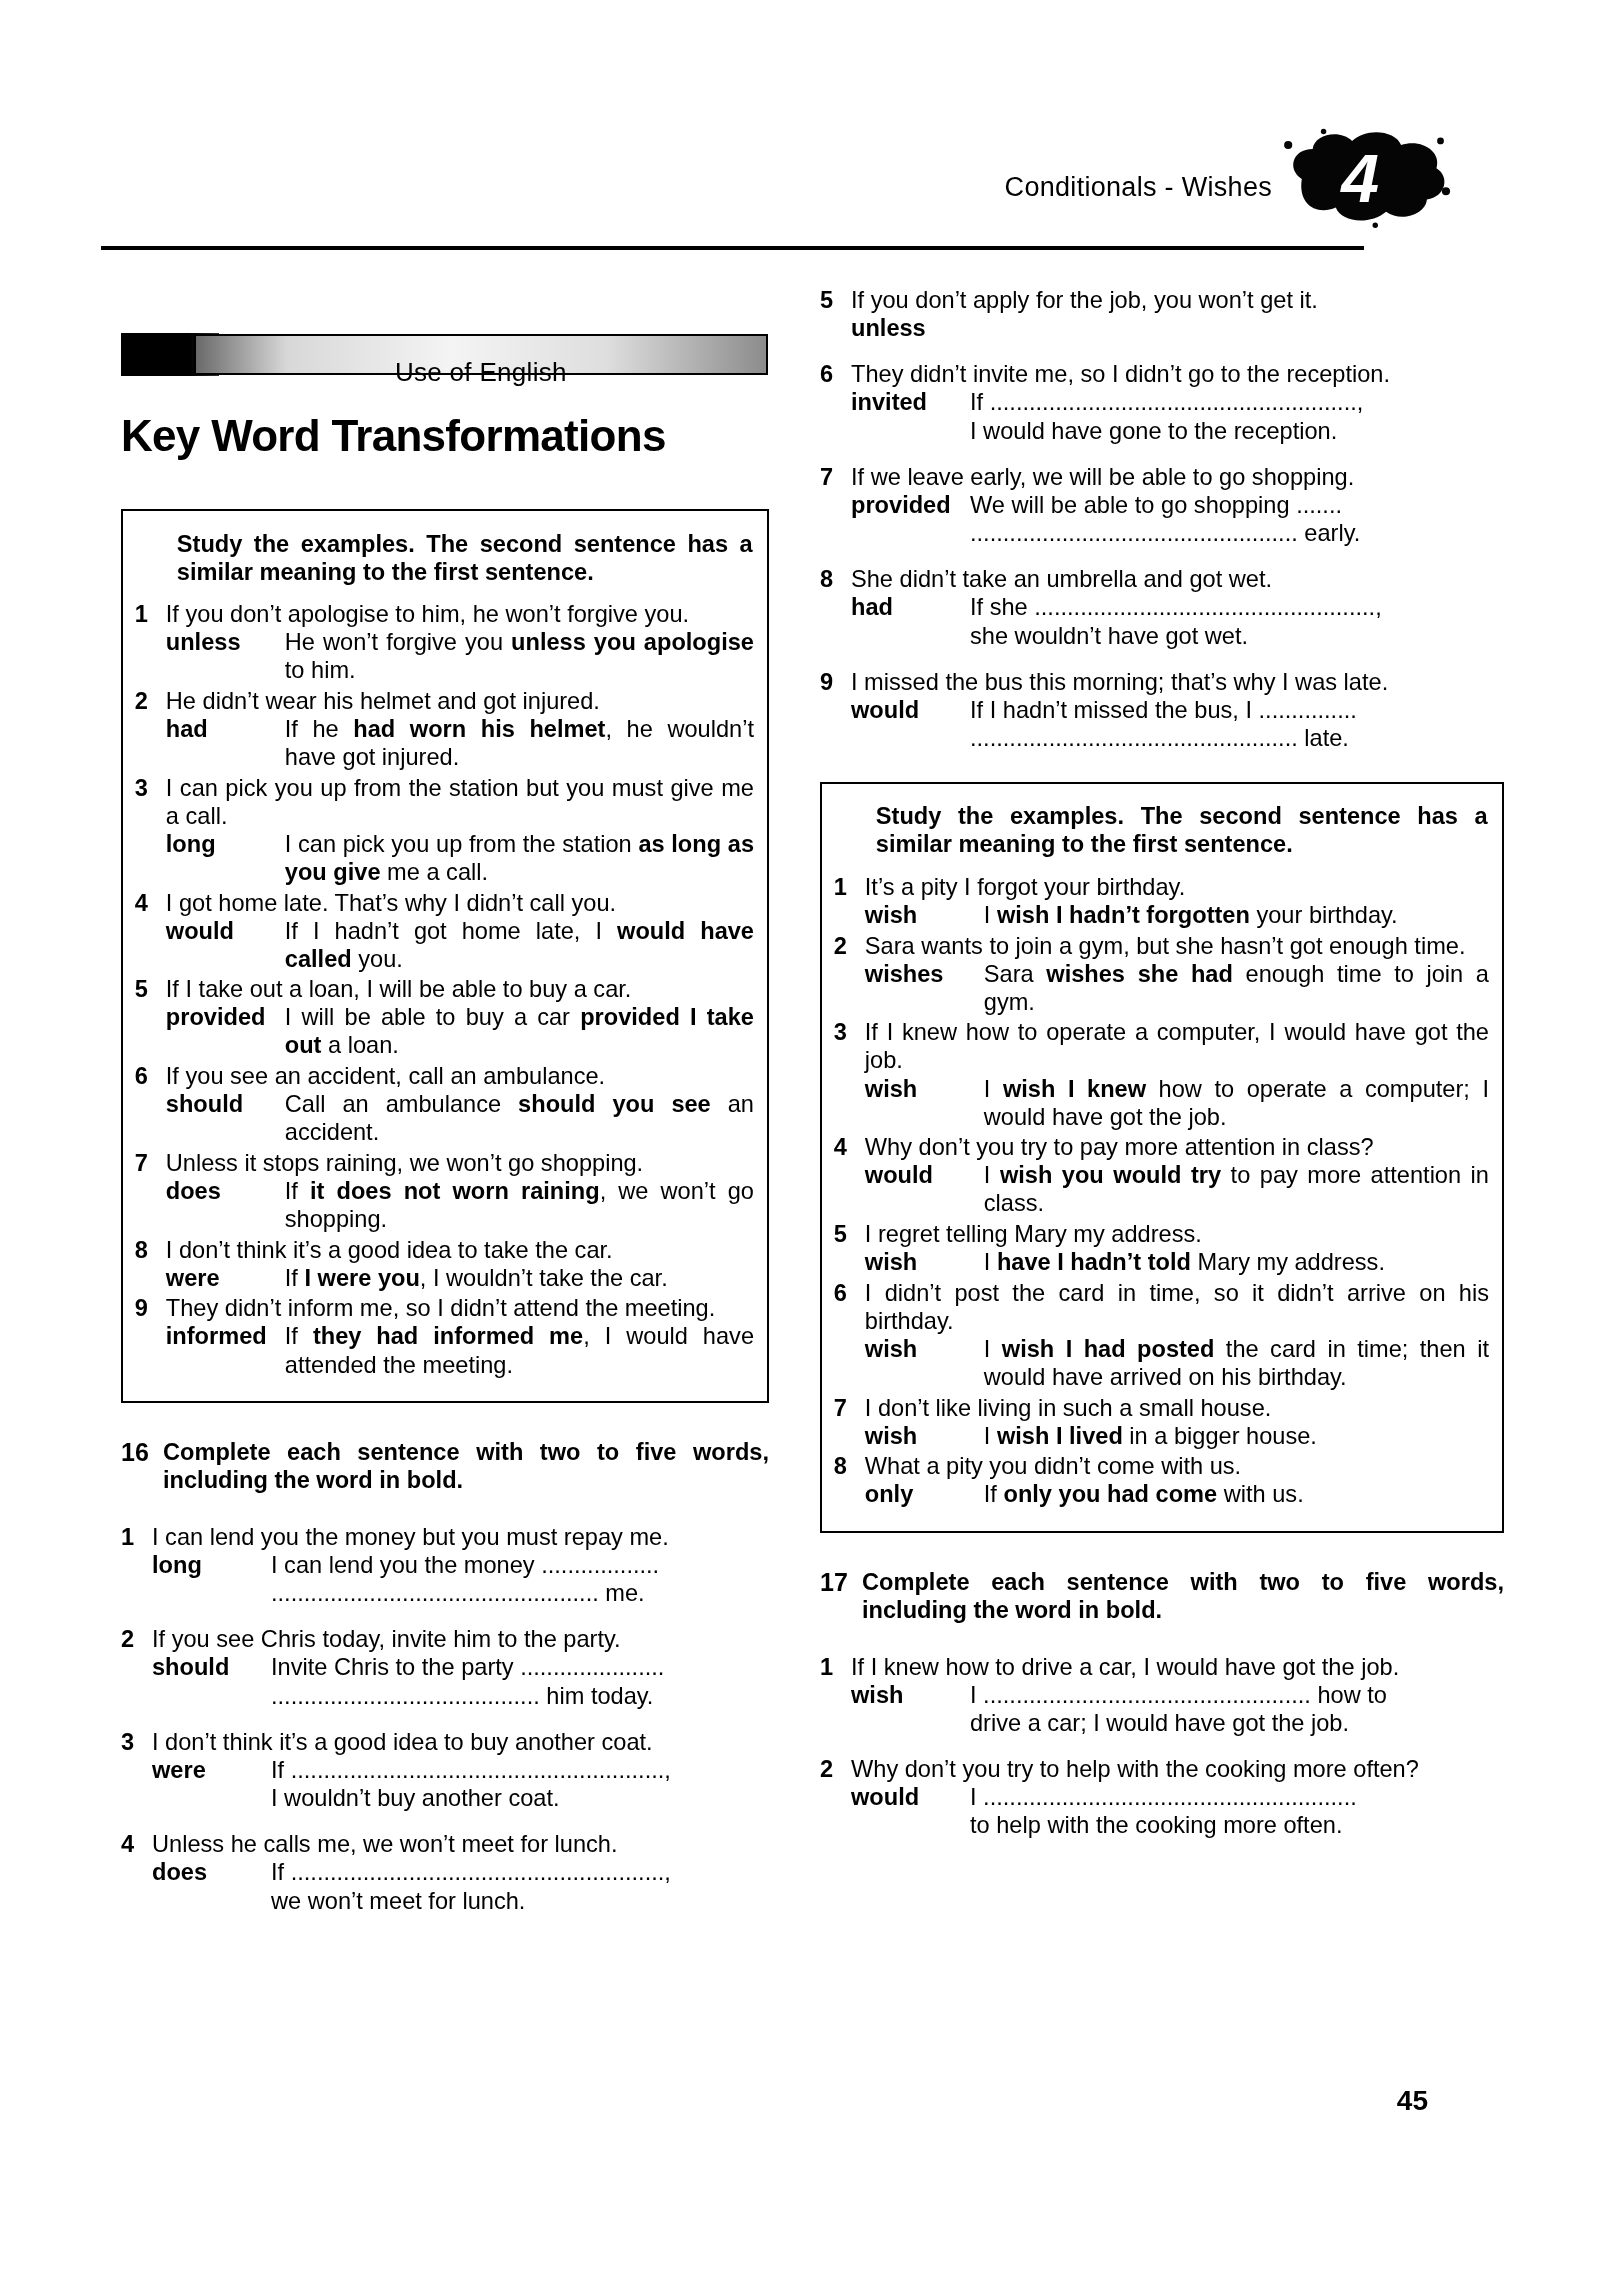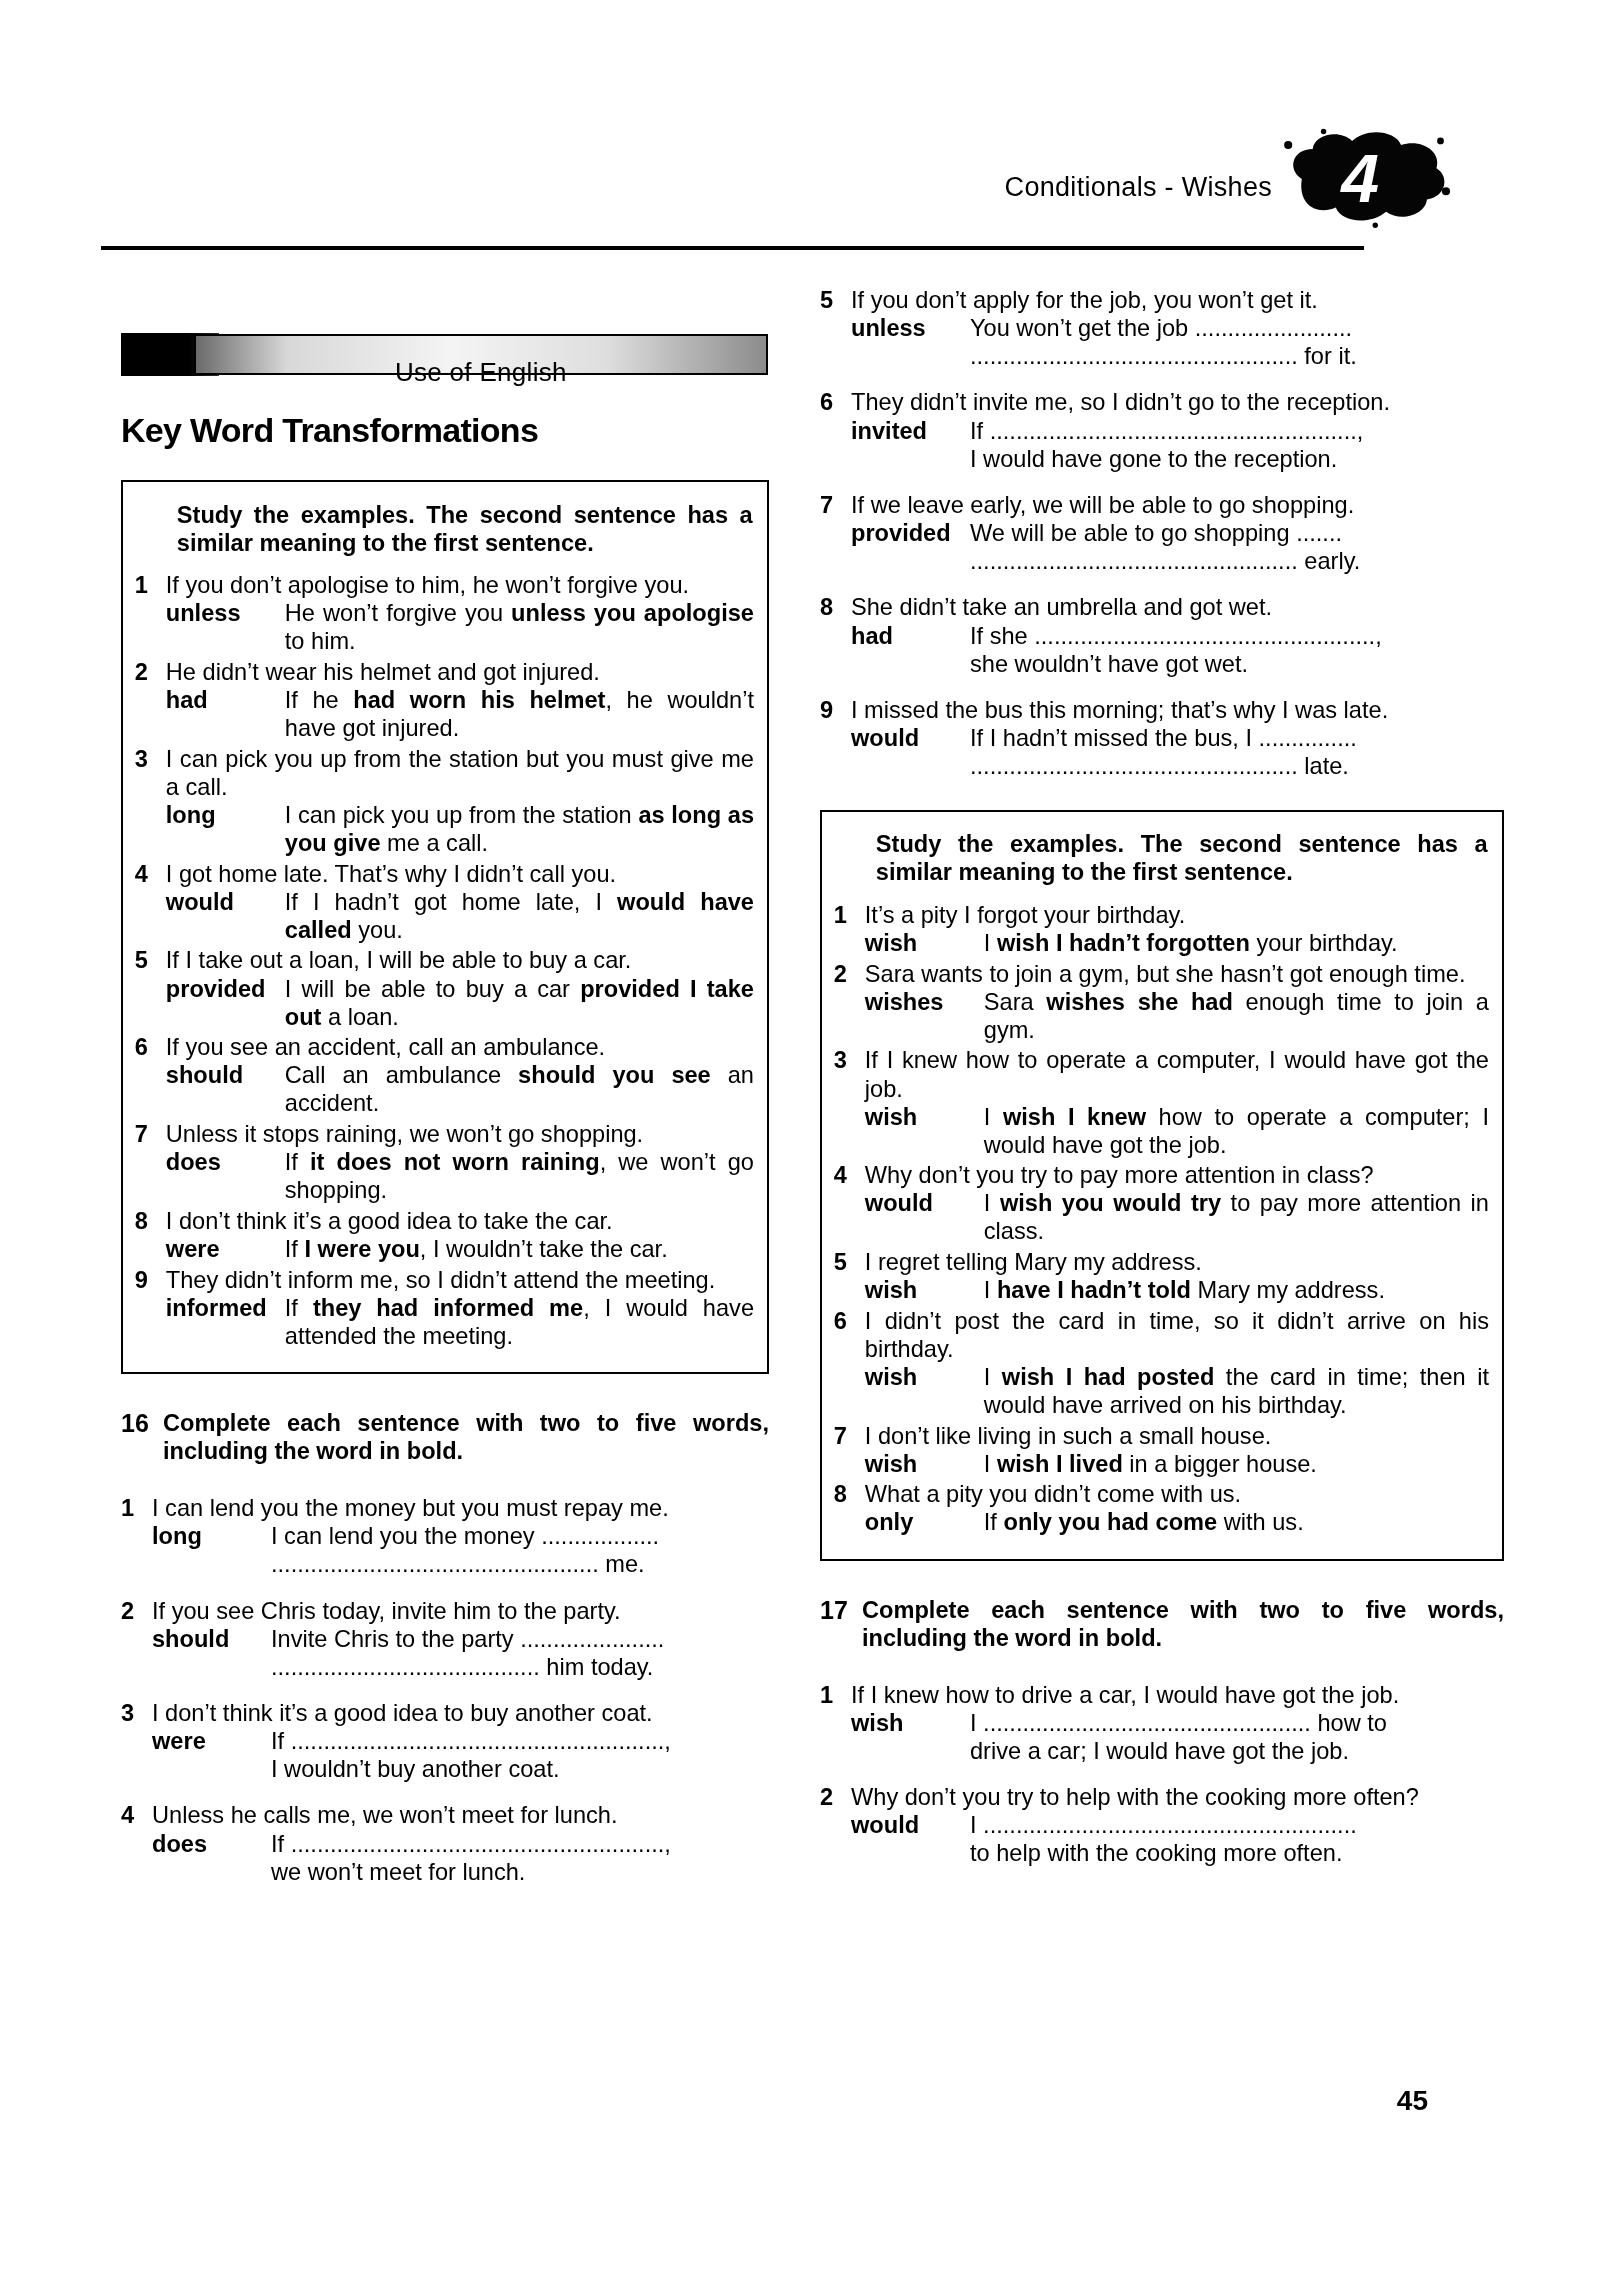--- a/index.html
+++ b/index.html
@@ -22,21 +22,21 @@
   
   .uoe-banner { position:relative; height:43px; margin-bottom:34px; }
   .uoe-black  { position:absolute; left:0; top:0; bottom:0; width:98px;
                 background:linear-gradient(90deg,#000 0%,#000 70%,#333 100%); }
   .uoe-box    { position:absolute; left:73px; right:1.3px; top:0.7px; bottom:0.7px;
                 border:2px solid #000;
                 background:linear-gradient(90deg,#6a6a6a 0%,#d8d8d8 16%,#f4f4f4 45%,#dedede 72%,#8c8c8c 100%);
                 display:flex; align-items:center; justify-content:center; }
   .uoe-title  { font-weight:normal; font-size:26px; letter-spacing:0.3px;margin-top:36px; }
   
-  .section-heading { font-size:34px; font-weight:bold; letter-spacing:-0.7px; margin-bottom:30px; }
+  .section-heading { font-size:44px; font-weight:bold; letter-spacing:-0.7px; margin-bottom:47px; }
   
   .study-box { border:2.6px solid #000; padding:18.3px 13px 19.6px 11.8px; }
   .study-title { font-weight:bold; text-align:justify; padding-left:42px; padding-right:1.3px; margin-bottom:14.4px; }
   .study-item { display:flex; margin-bottom:2.6px; }
   .item-num { flex:0 0 31px; font-weight:bold; }
   .item-body { flex:1; min-width:0; }
   .first-sentence { text-align:justify; }
   .kv { display:flex; }
   .key { flex:0 0 119px; font-weight:bold; }
   .ans { flex:1; min-width:0; text-align:justify; }
@@ -256,24 +256,20 @@
     <div class="col col-right">
 
       <div class="ex-items">
 
           <div class="ex-item">
             <div class="item-num">5</div>
             <div class="item-body">
               <p class="first-sentence">If you don’t apply for the job, you won’t get it.</p>
               <div class="kv">
                 <div class="key">unless</div>
-                <div class="ans">
-                  <p class="ans-line">You won’t get the job ........................</p>
-                  <p class="ans-line">.................................................. for it.</p>
-                </div>
               </div>
             </div>
           </div>
 
           <div class="ex-item">
             <div class="item-num">6</div>
             <div class="item-body">
               <p class="first-sentence">They didn’t invite me, so I didn’t go to the reception.</p>
               <div class="kv">
                 <div class="key">invited</div>

